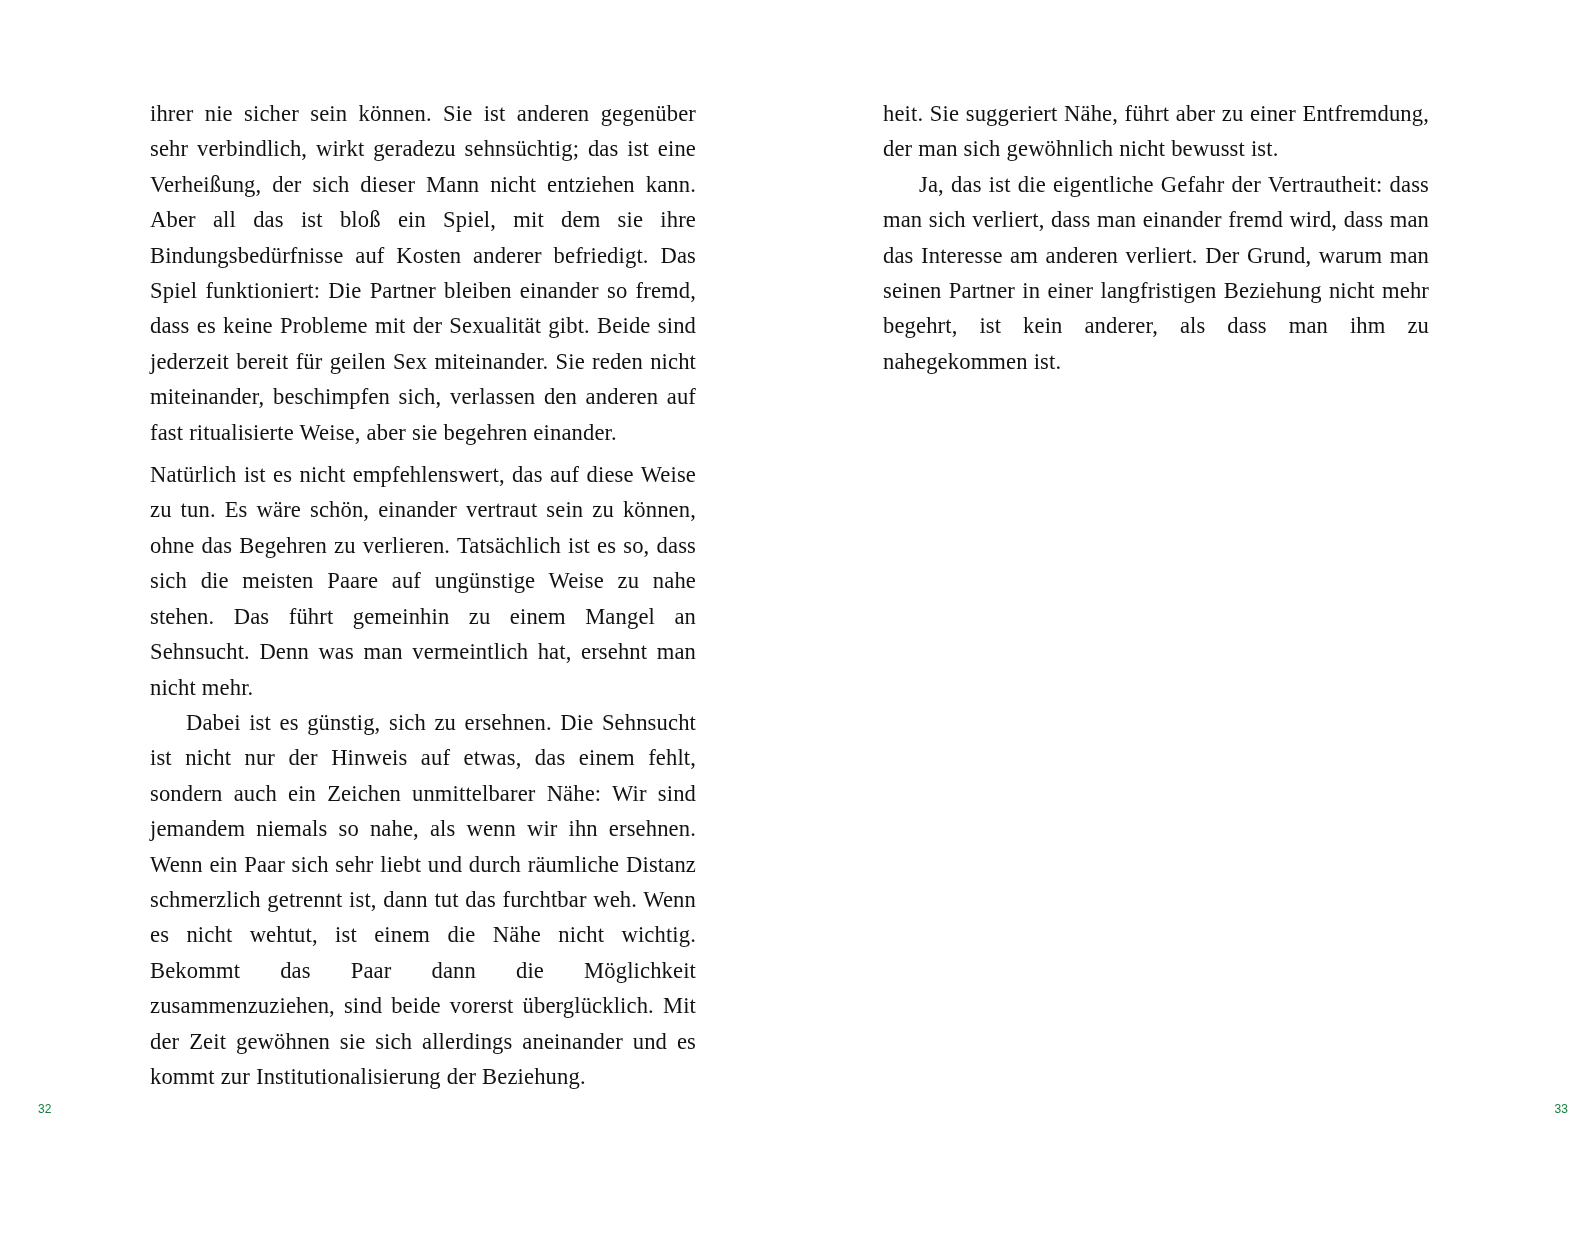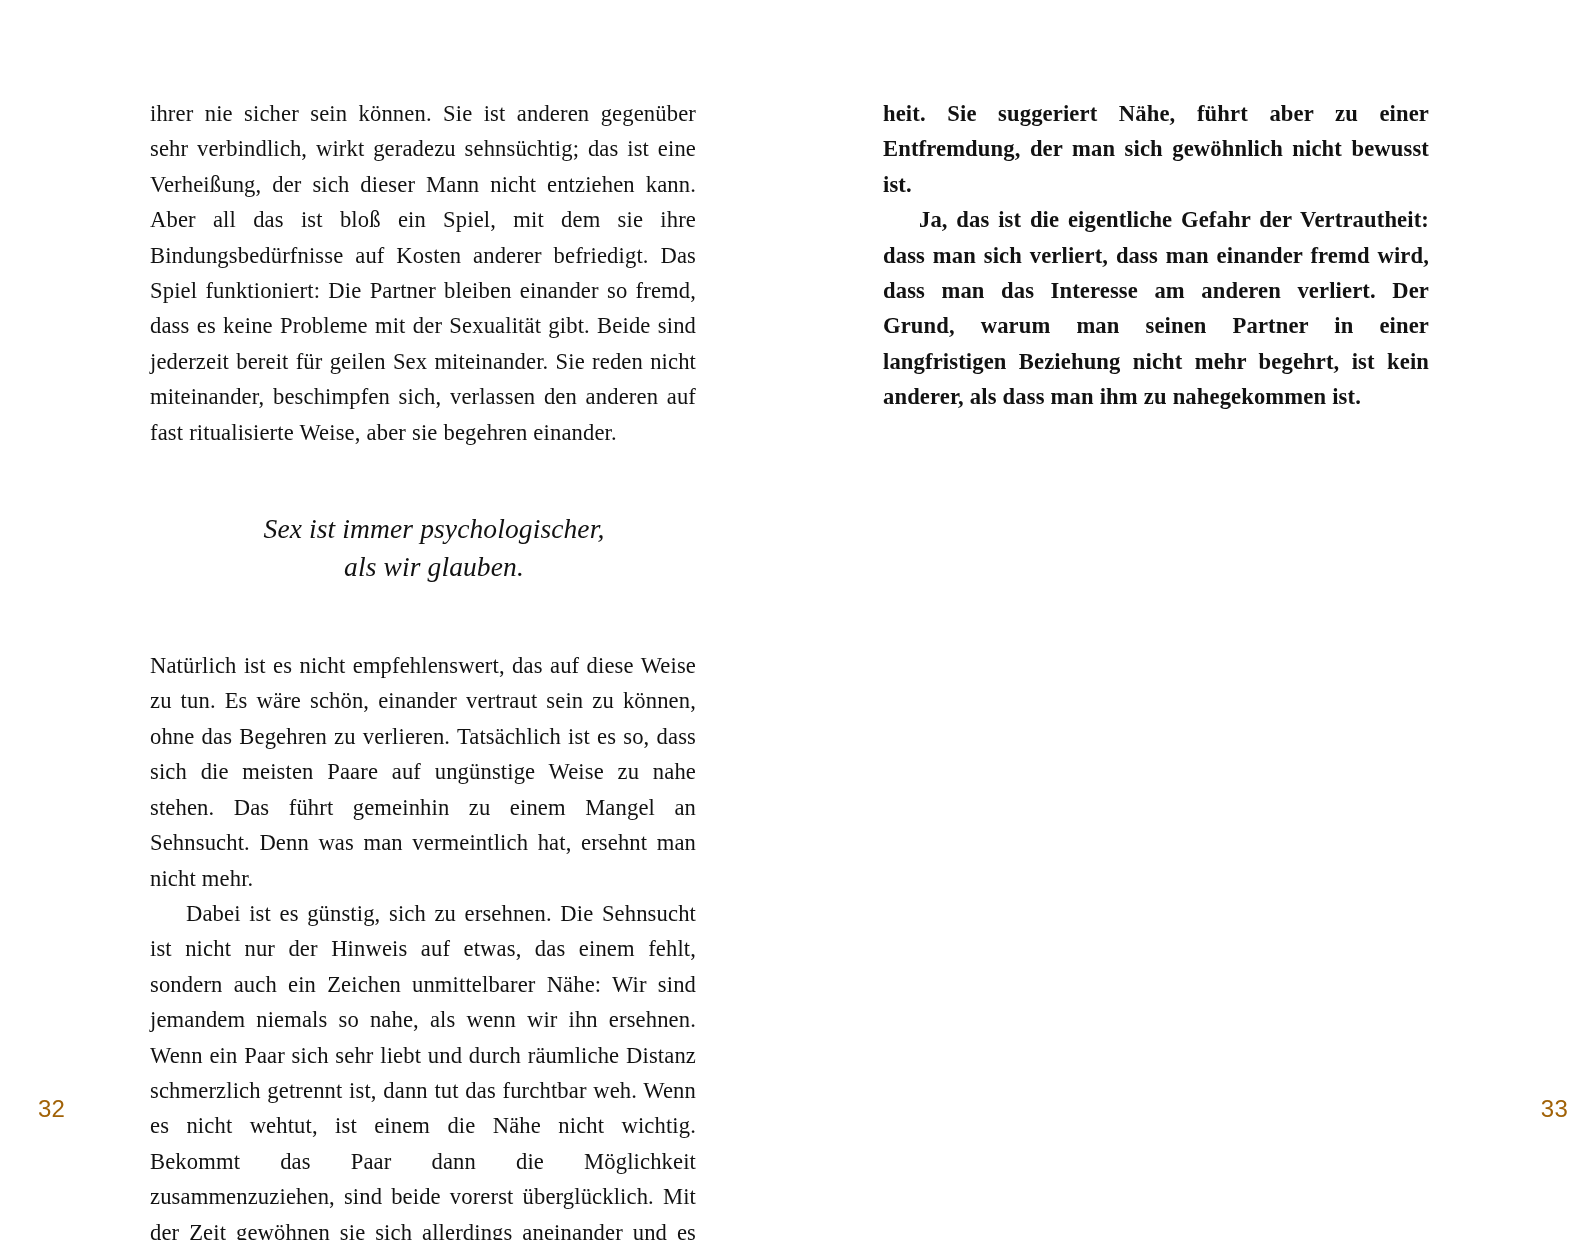--- a/index.html
+++ b/index.html
@@ -33,21 +33,21 @@
   .page-verso { left: 0; }
   .page-recto { left: 797px; }
 
   .text-column {
     position: absolute;
     top: 96px;
     width: 546px;
     box-sizing: border-box;
   }
   .page-verso .text-column { left: 150px; }
-  .page-recto .text-column { left: 86px; font-weight: bold; }
+  .page-recto .text-column { left: 86px; }
 
   
   .para {
     margin: 0;
     font-size: 22.6px;
     line-height: 35.4px;
     text-align: justify;
     text-justify: inter-word;
     letter-spacing: 0.006em;
     word-spacing: 0.01em;
@@ -79,42 +79,38 @@
   }
 
   
   .block-gap-top { margin-top: 7px; }
 
   
   .folio {
     position: absolute;
     bottom: 50px;
     font-family: "Liberation Sans", "DejaVu Sans", sans-serif;
-    font-size: 24px;
+    font-size: 12px;
     line-height: 20px;
-    color: #a16207;
+    color: #15803d;
     letter-spacing: 0.01em;
   }
   .folio-verso { left: 38px; }
   .folio-recto { right: 26px; }
 </style>
 </head>
 <body>
 
 <div class="spread">
 
   <div class="page page-verso">
     <div class="text-column">
 
       <p class="para flush">ihrer nie sicher sein können. Sie ist anderen gegenüber sehr verbindlich, wirkt geradezu sehnsüchtig; das ist eine Verheißung, der sich dieser Mann nicht entziehen kann. Aber all das ist bloß ein Spiel, mit dem sie ihre Bindungsbedürfnisse auf Kosten anderer befriedigt. Das Spiel funktioniert: Die Partner bleiben einander so fremd, dass es keine Probleme mit der Sexualität gibt. Beide sind jederzeit bereit für geilen Sex miteinander. Sie reden nicht miteinander, beschimpfen sich, verlassen den anderen auf fast ritualisierte Weise, aber sie begehren einander.</p>
 
-      <div class="pullquote-block">
-        <p class="pullquote">Sex ist immer psychologischer,
-als wir glauben.</p>
-      </div>
 
       <p class="para flush block-gap-top">Natürlich ist es nicht empfehlenswert, das auf diese Weise zu tun. Es wäre schön, einander vertraut sein zu können, ohne das Begehren zu verlieren. Tatsächlich ist es so, dass sich die meisten Paare auf ungünstige Weise zu nahe stehen. Das führt gemeinhin zu einem Mangel an Sehnsucht. Denn was man vermeintlich hat, ersehnt man nicht mehr.</p>
 
       <p class="para indent">Dabei ist es günstig, sich zu ersehnen. Die Sehnsucht ist nicht nur der Hinweis auf etwas, das einem fehlt, sondern auch ein Zeichen unmittelbarer Nähe: Wir sind jemandem niemals so nahe, als wenn wir ihn ersehnen. Wenn ein Paar sich sehr liebt und durch räumliche Distanz schmerzlich getrennt ist, dann tut das furchtbar weh. Wenn es nicht wehtut, ist einem die Nähe nicht wichtig. Bekommt das Paar dann die Möglichkeit zusammenzuziehen, sind beide vorerst überglücklich. Mit der Zeit gewöhnen sie sich allerdings aneinander und es kommt zur Institutionalisierung der Beziehung.</p>
 
     </div>
 
     <div class="folio folio-verso">32</div>
   </div>
 

